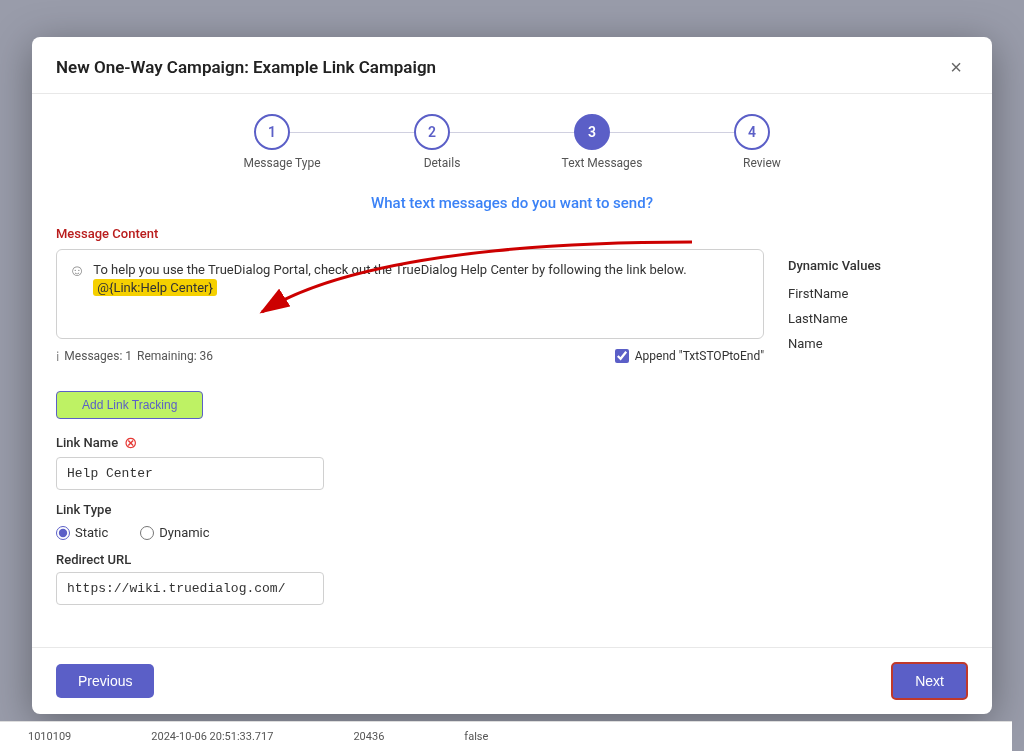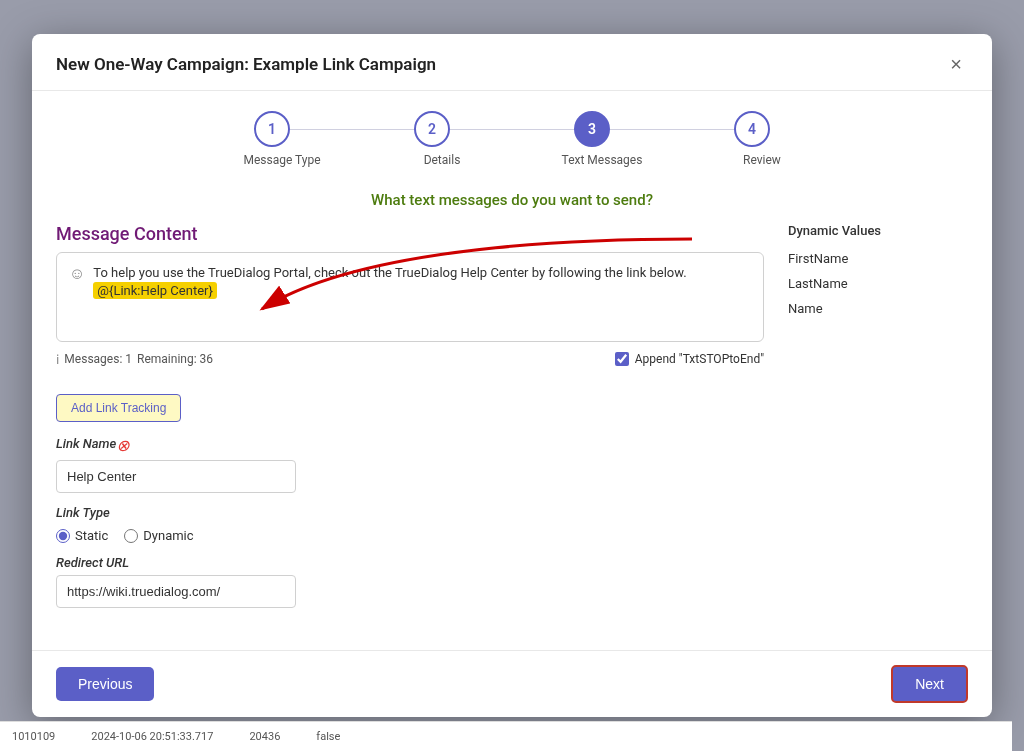--- a/index.html
+++ b/index.html
@@ -127,37 +127,37 @@
     .modal-body {
       padding: 10px 24px 10px;
       flex: 1;
       overflow-y: auto;
     }
 
     .section-title {
       text-align: center;
       font-size: 15px;
       font-weight: 500;
-      color: #4d7c0f;
+      color: #3b82f6;
       margin-bottom: 14px;
     }
 
     .content-row {
       display: flex;
       gap: 24px;
     }
 
     .message-area {
       flex: 1;
     }
 
     .message-label {
-      font-size: 18px;
+      font-size: 13px;
       font-weight: 500;
-      color: #701a75;
+      color: #b91c1c;
       margin-bottom: 8px;
     }
 
     .message-box {
       border: 1px solid #d0d0d0;
       border-radius: 6px;
       padding: 10px 12px;
       min-height: 90px;
       font-size: 13px;
       color: #333;
@@ -187,20 +187,21 @@
       background: #f5d000;
       color: #333;
       padding: 1px 4px;
       border-radius: 3px;
       font-size: 13px;
     }
 
     .dynamic-values {
       width: 180px;
       flex-shrink: 0;
+      margin-top: 32px;
     }
 
     .dynamic-label {
       font-size: 13px;
       font-weight: 500;
       color: #333;
       margin-bottom: 8px;
     }
 
     .dynamic-item {
@@ -235,67 +236,68 @@
 
     .append-checkbox input[type="checkbox"] {
       accent-color: #5b5fc7;
       width: 14px;
       height: 14px;
     }
 
     .add-link-btn {
       display: inline-block;
       margin-top: 26px;
-      padding: 6px 14px;
+      padding: 6px 25px;
       border: 1px solid #5b5fc7;
       border-radius: 4px;
       font-size: 12px;
       color: #5b5fc7;
-      background: #fef9c3;
+      background: #bef264;
       cursor: pointer;
     }
 
     
     .link-form {
       margin-top: 14px;
     }
 
     .form-group {
       margin-bottom: 12px;
     }
 
     .form-label {
       font-size: 13px;
       font-weight: 500;
       color: #333;
       margin-bottom: 5px;
       display: flex;
-      align-items: flex-start;
-      font-style: italic;
+      align-items: center;
+      gap: 6px;
     }
 
     .error-icon {
       color: #e53935;
       font-size: 16px;
     }
 
     .form-input {
-      width: 240px;
+      width: 268px;
       padding: 8px 10px;
       border: 1px solid #d0d0d0;
       border-radius: 4px;
       font-size: 13px;
       color: #333;
       outline: none;
+      font-family: Liberation Mono, monospace;
     }
 
     .radio-group {
       display: flex;
       align-items: center;
-      gap: 16px;
+      gap: 32px;
       margin-top: 8px;
     }
 
     .radio-option {
       display: flex;
       align-items: center;
       gap: 5px;
       font-size: 13px;
       color: #333;
       cursor: pointer;
@@ -353,24 +355,24 @@
     
     .bg-table {
       position: absolute;
       bottom: 0;
       left: 0;
       right: 12px;
       height: 30px;
       background: #fff;
       display: flex;
       align-items: center;
-      padding: 0 12px;
+      padding: 0 28px;
       font-size: 11px;
       color: #555;
-      gap: 36px;
+      gap: 80px;
       border-top: 1px solid #ddd;
     }
   </style>
 </head>
 <body>
 
 <div class="bg-content"></div>
 
 <div class="bg-overlay">
   <div class="modal">

